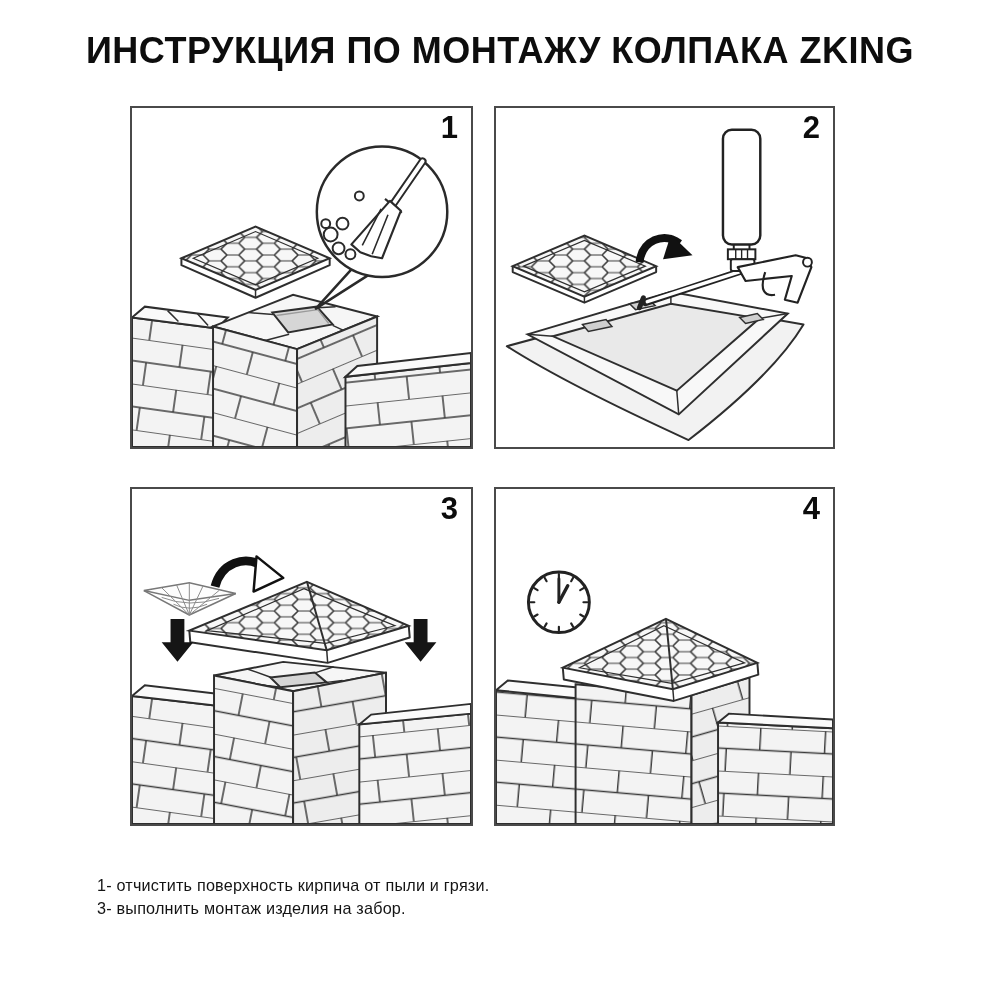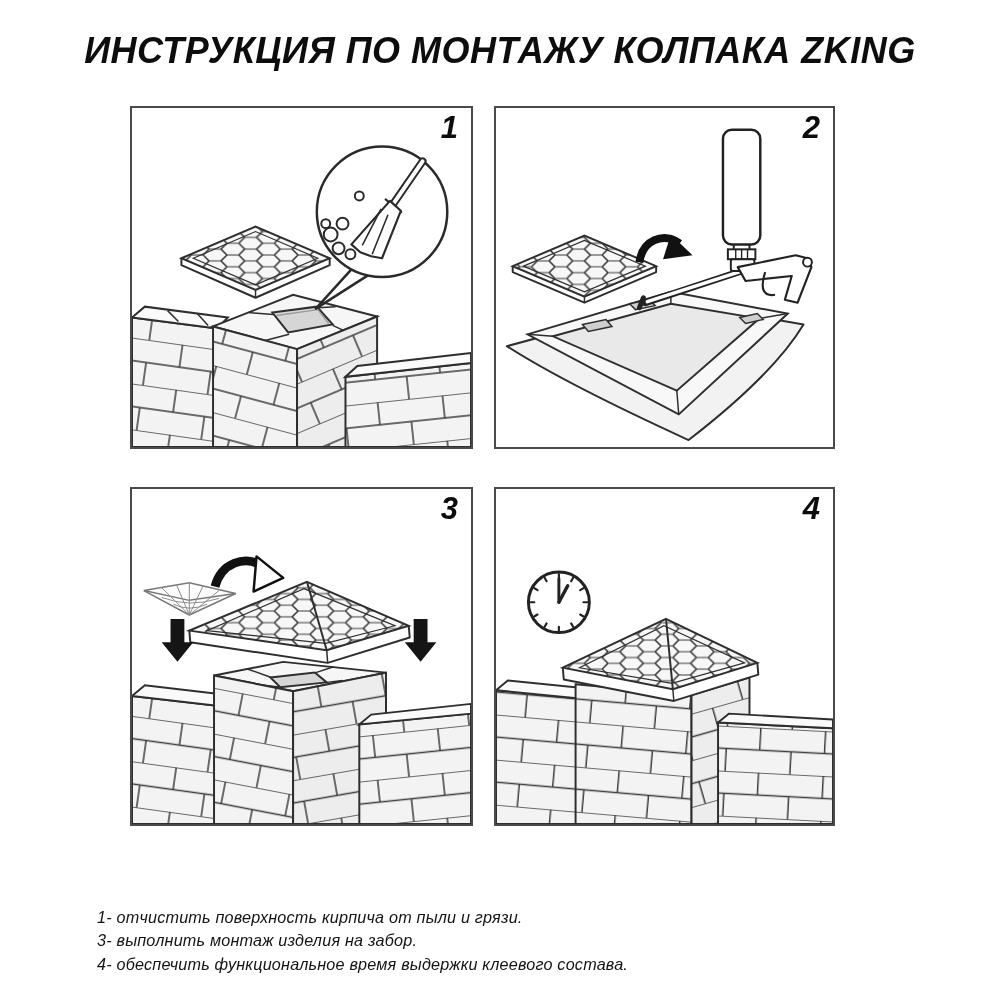--- a/index.html
+++ b/index.html
@@ -1,27 +1,27 @@
 <!DOCTYPE html>
 <html><head>
 <meta charset="utf-8">
 <style>
   html,body{margin:0;padding:0;background:#ffffff;}
   .page{position:relative;width:1000px;height:1000px;background:#ffffff;overflow:hidden;
-        font-family:"Liberation Sans",sans-serif;color:#111;font-style:italic;}
+        font-family:"Liberation Sans",sans-serif;color:#111;}
   .title{position:absolute;left:0;top:30px;width:1000px;text-align:center;
          font-weight:bold;font-size:36px;letter-spacing:0.5px;color:#0d0d0d;white-space:nowrap;}
   .panel{position:absolute;border:2px solid #4a4a4a;background:#fff;box-sizing:border-box;}
   #panel1{left:130px;top:106px;width:343px;height:343px;}
   #panel2{left:494px;top:106px;width:341px;height:343px;}
   #panel3{left:130px;top:487px;width:343px;height:339px;}
   #panel4{left:494px;top:487px;width:341px;height:339px;}
   .panel svg{position:absolute;left:0;top:0;width:100%;height:100%;}
   .num{position:absolute;top:2px;right:13px;font-weight:bold;font-size:31px;color:#0c0c0c;}
-  .instructions{position:absolute;left:97px;top:906px;font-size:16.2px;line-height:23.4px;
+  .instructions{position:absolute;left:97px;top:874px;font-size:16.2px;line-height:23.4px;
                 color:#141414;letter-spacing:0.2px;white-space:nowrap;}
 </style>
 </head>
 <body>
 
 <div class="page">
 
   <svg width="0" height="0" style="position:absolute" aria-hidden="true">
     <defs>
       <pattern id="hexp" width="24" height="14" patternUnits="userSpaceOnUse" patternTransform="scale(1.5 0.85)">
@@ -232,16 +232,15 @@
         <path d="M64,116 L64,92" stroke="#222" stroke-width="3" stroke-linecap="round"></path>
         <path d="M64,116 L73,99" stroke="#222" stroke-width="3.5" stroke-linecap="round"></path>
       </g>
     </svg>
     <span class="num">4</span>
   </div>
 
   <div class="instructions">
     <div>1- отчистить поверхность кирпича от пыли и грязи.</div>
     <div>3- выполнить монтаж изделия на забор.</div>
-    <div>4- обеспечить функциональное время выдержки клеевого состава.</div>
   </div>
 
 </div>
 
 </body></html>

